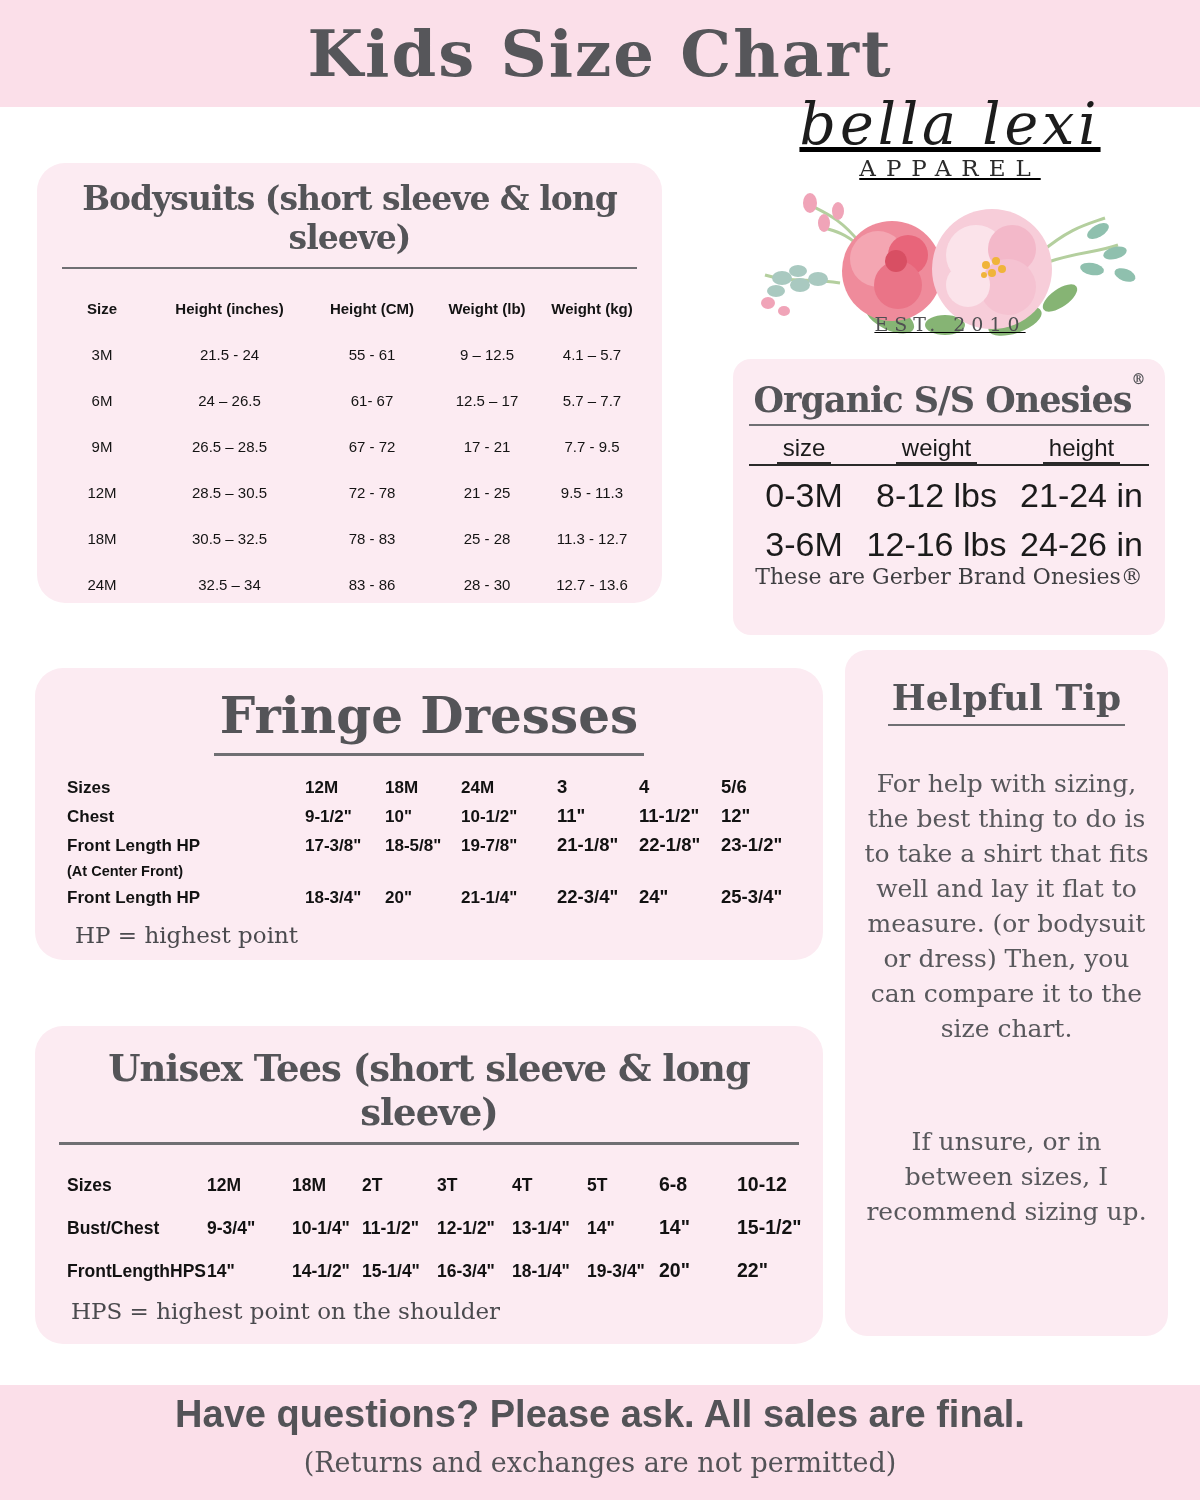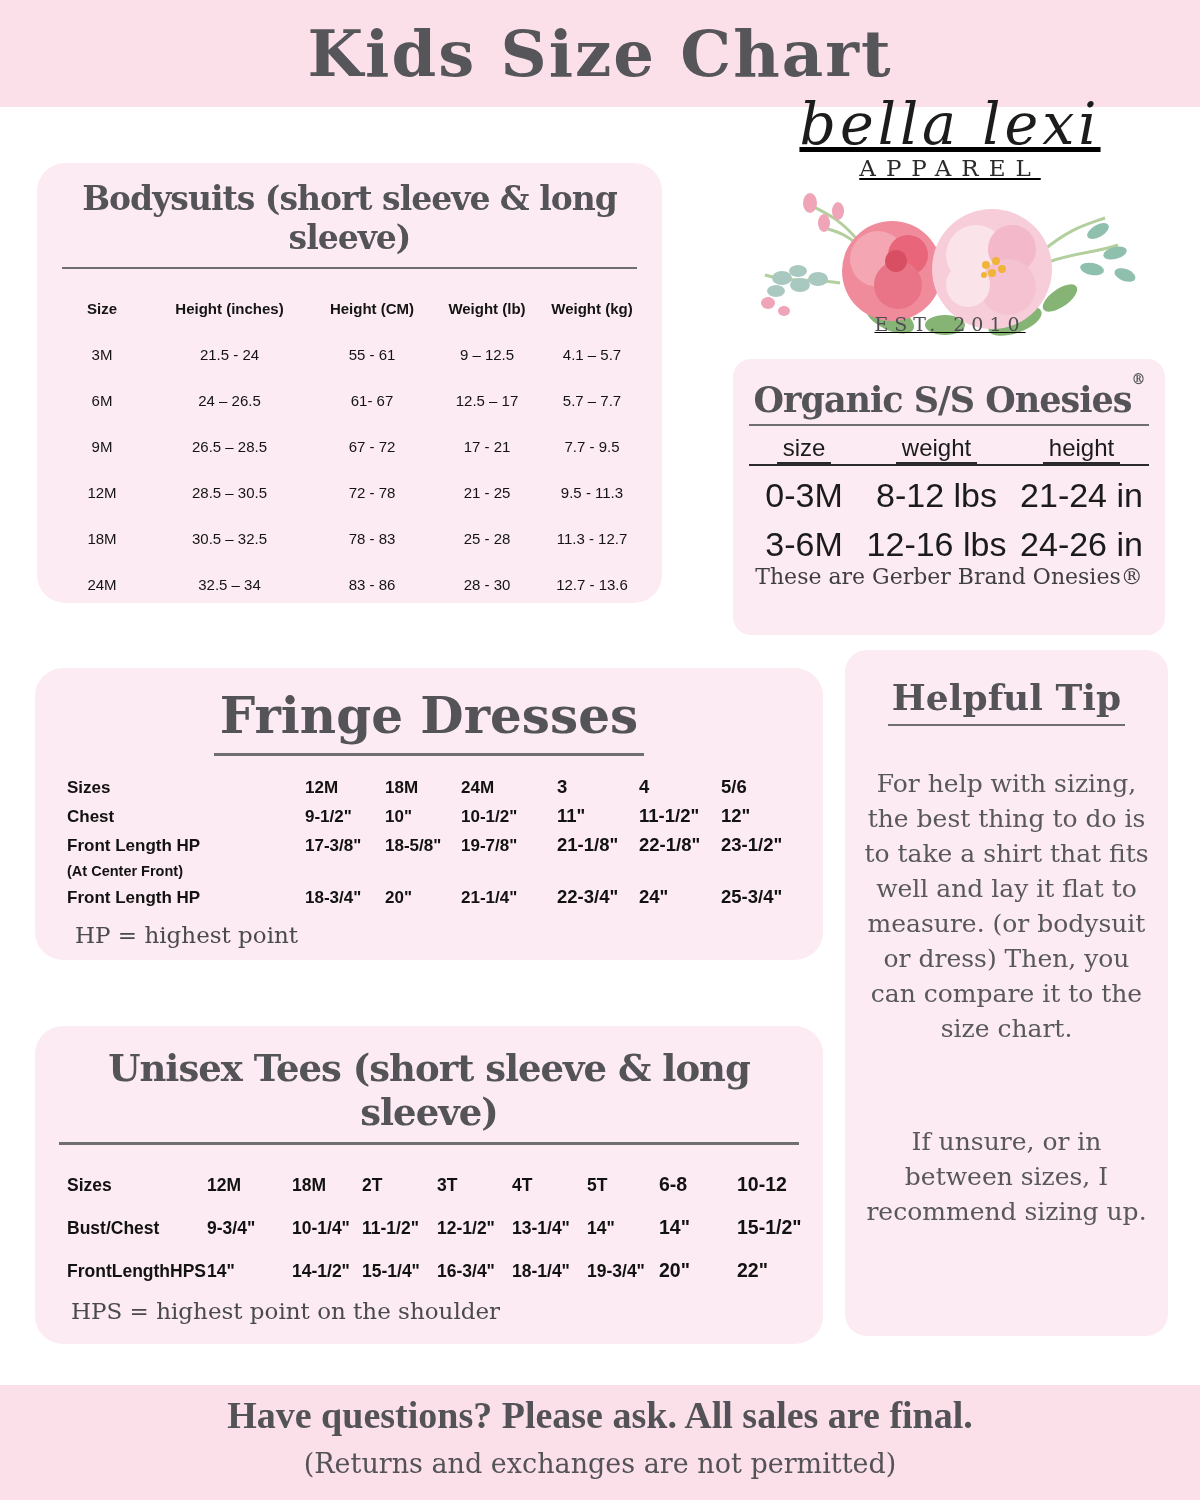--- a/index.html
+++ b/index.html
@@ -10,21 +10,21 @@
   }
 
   
   .band-top { position:absolute; left:0; top:0; width:1200px; height:107px;
     background:#fbdfe9; display:flex; align-items:center; justify-content:center; }
   .main-title { font-family:"DejaVu Serif", serif; font-weight:700; font-size:64px;
     color:#56565a; letter-spacing:2px; }
 
   .band-bottom { position:absolute; left:0; top:1385px; width:1200px; height:115px;
     background:#fbdfe9; text-align:center; padding-top:8px; }
-  .footer-1 { font-family:Liberation Serif, serif; font-weight:700; font-size:38px; color:#535357; }
+  .footer-1 { font-family:Liberation Sans, sans-serif; font-weight:700; font-size:38px; color:#535357; }
   .footer-2 { font-family:"DejaVu Serif", serif; font-size:27px; color:#535357; margin-top:11px; }
 
   
   .panel { position:absolute; background:#fcebf2; border-radius:28px; }
   .panel-title { font-family:"DejaVu Serif", serif; font-weight:700; color:#545458;
     text-align:center; display:block; }
 
   
   .bodysuits { left:37px; top:163px; width:625px; height:440px; padding-top:16px; }
   .bodysuits .panel-title { font-size:33px; letter-spacing:-1px; }

